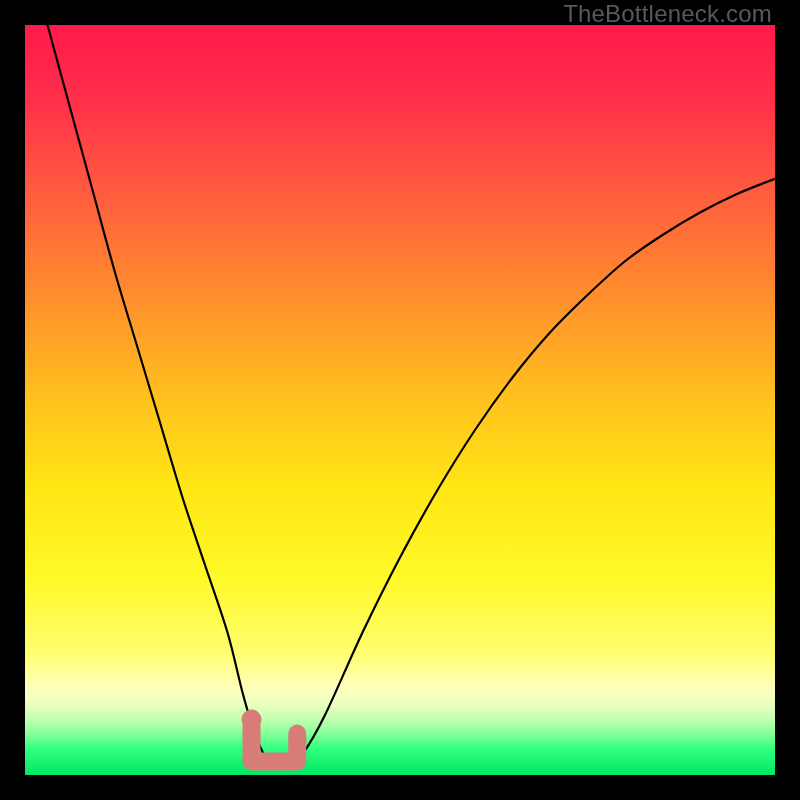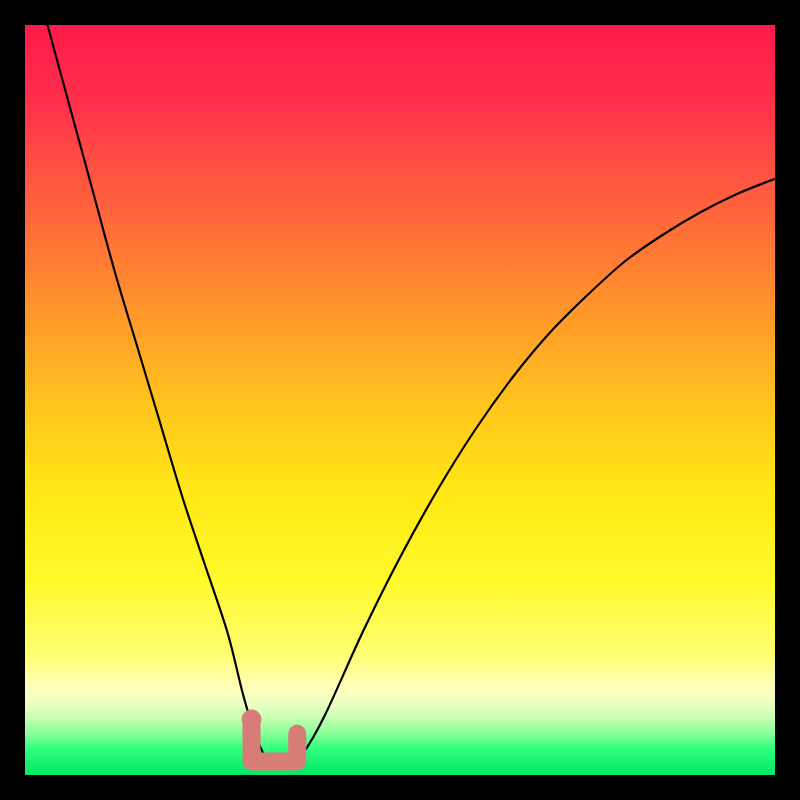--- a/index.html
+++ b/index.html
@@ -81,14 +81,15 @@
     </svg>
 
     <svg class="curve" viewBox="0 0 750 750" preserveAspectRatio="none">
       <path id="curve-path" d="M 22.5 0 C 26.25 13.75, 37.5 55, 45 82.5 C 52.5 110, 60 137.5, 67.5 165 C 75 192.5, 82.5 221.24999999999994, 90 247.49999999999994 C 97.5 273.74999999999994, 105 297.50000000000006, 112.5 322.50000000000006 C 120 347.50000000000006, 127.5 372.5, 135 397.5 C 142.5 422.5, 150 448.75, 157.5 472.5 C 165 496.25, 172.5 517.5, 180 540 C 187.5 562.5, 196.25 586.25, 202.5 607.5 C 208.75 628.75, 213.12499999999997 651.25, 217.49999999999997 667.5 C 221.87499999999997 683.75, 225 694.375, 228.75 705 C 232.5 715.625, 236.25 725.25, 240 731.25 C 243.75 737.25, 247.50000000000003 739.375, 251.25000000000003 741 C 255.00000000000003 742.625, 258.125 743, 262.5 741 C 266.875 739, 271.25 737.5, 277.5 729 C 283.75 720.5, 290 710.25, 300 690 C 310 669.75, 325 633.75, 337.5 607.5 C 350 581.25, 362.5 556.25, 375 532.5 C 387.5 508.75, 400.00000000000006 486.25, 412.50000000000006 465 C 425.00000000000006 443.75, 437.5 423.75, 450 405 C 462.5 386.25, 475 368.75, 487.5 352.5 C 500 336.25, 512.5 321.25, 525 307.5 C 537.5 293.75, 550 281.875, 562.5 270 C 575 258.125, 587.5 246.25, 600 236.25 C 612.5 226.25, 625 218.125, 637.5 210 C 650 201.875, 662.5 194.375, 675 187.5 C 687.5 180.625, 700 174.375, 712.5 168.75 C 725 163.125, 743.75 156.25, 750 153.75" fill="none" stroke-width="2.2" stroke-linecap="round" stroke="#000000"></path>
       <path id="marker-path" d="M 226.5 700.5 L 226.5 736.5 L 272.25 736.5 L 272.25 708.5" fill="none" stroke-width="18" stroke-linecap="round" stroke-linejoin="round" stroke="#d87c77"></path>
       <circle id="marker-dot" r="10" cx="226.5" cy="694.5" fill="#d87c77"></circle>
     </svg>
 
   </div>
 
+  <div class="watermark">TheBottleneck.com</div>
 
 </div>
 
 </body></html>

